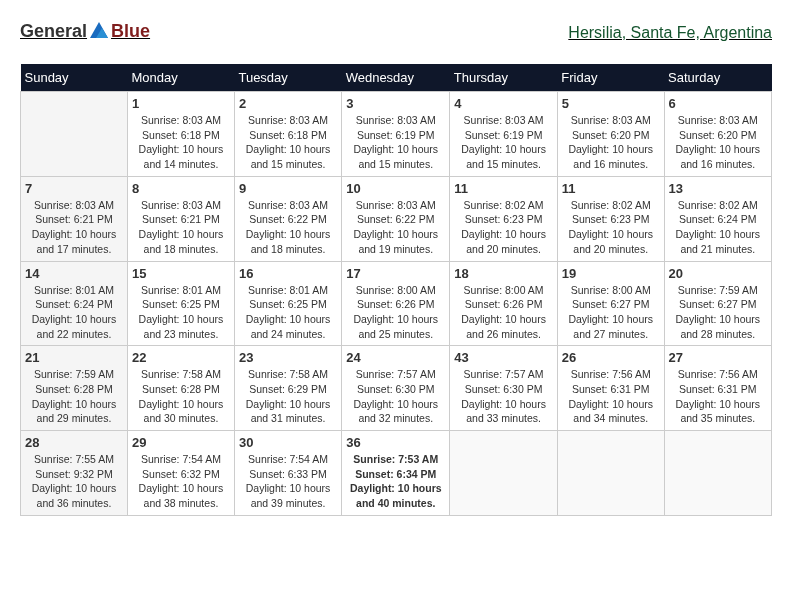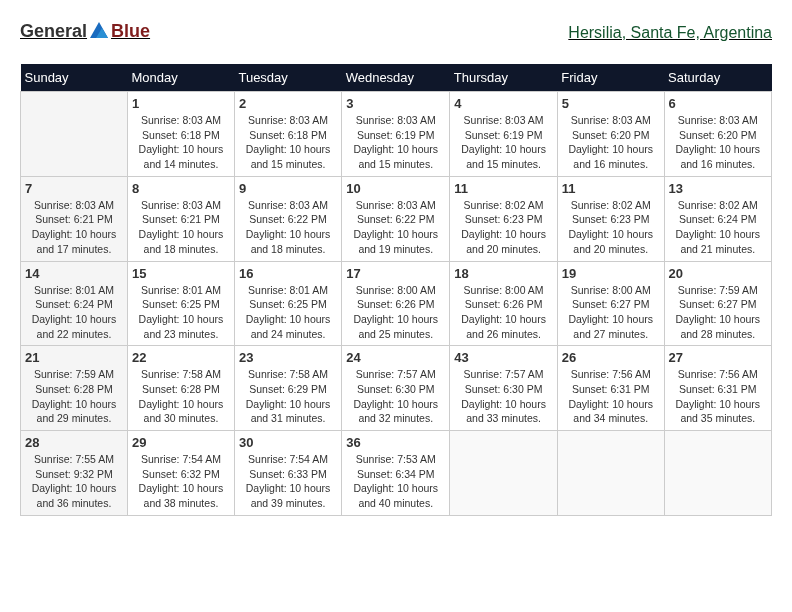--- a/index.html
+++ b/index.html
@@ -332,21 +332,21 @@
         </td>
         <td>
           <span class="day-number">30</span>
           <div class="day-info" style="white-space: pre-line;">Sunrise: 7:54 AM
 Sunset: 6:33 PM
 Daylight: 10 hours
 and 39 minutes.</div>
         </td>
         <td>
           <span class="day-number">36</span>
-          <div class="day-info" style="white-space: pre-line;">Sunrise: 7:53 AM
+          <div class="day-info" style="white-space: pre-line; font-weight: bold;">Sunrise: 7:53 AM
 Sunset: 6:34 PM
 Daylight: 10 hours
 and 40 minutes.</div>
         </td>
         <td class="empty-cell"></td>
         <td class="empty-cell"></td>
         <td class="empty-cell"></td>
       </tr>
     </tbody>
 </table>

